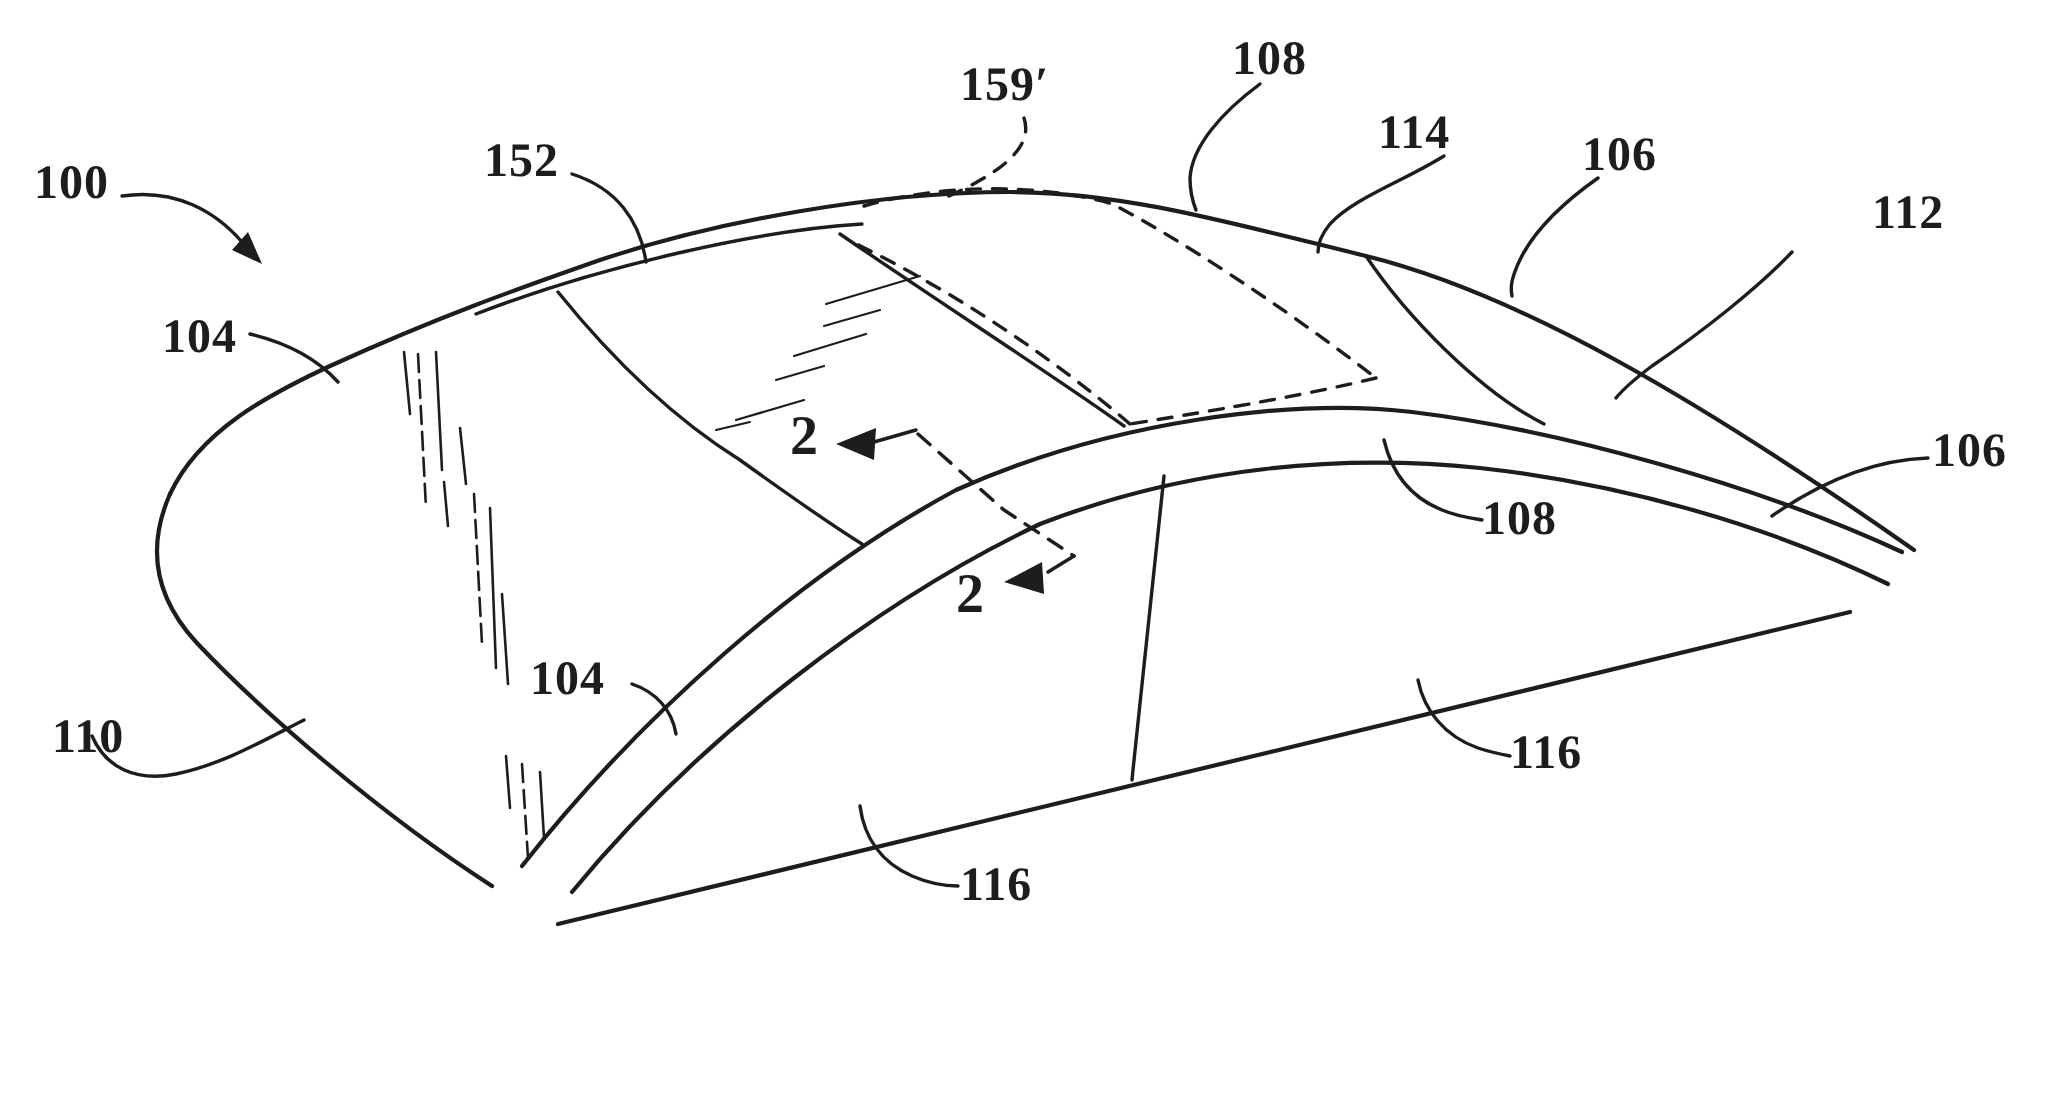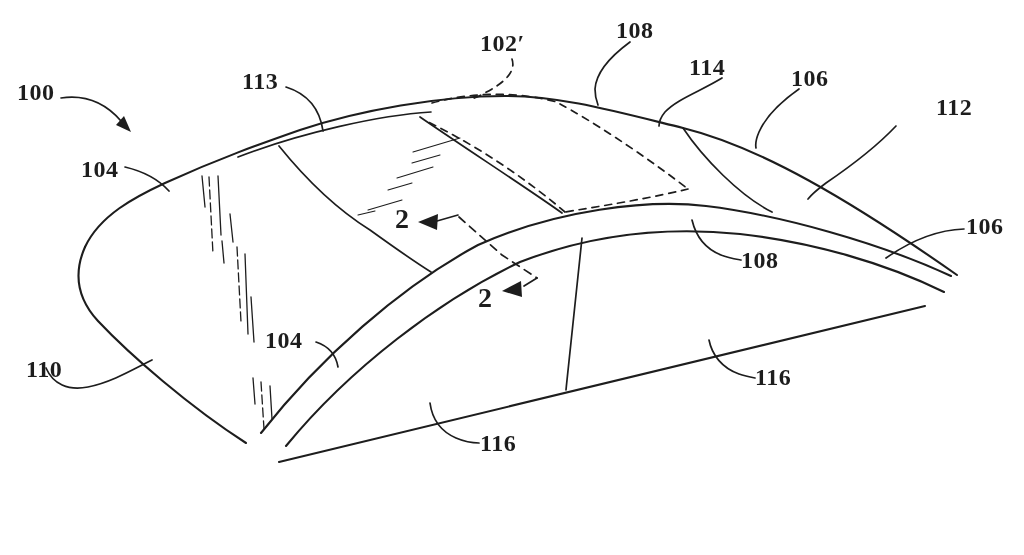--- a/index.html
+++ b/index.html
@@ -118,22 +118,22 @@
       <path class="leader" d="M 709,340 C 712,355 722,368 739,374 C 745,376 750,377 755,378"></path>
       <path class="leader" d="M 430,403 C 432,418 440,431 456,438 C 463,441 471,443 479,443"></path>
       <path class="leader" d="M 46,368 C 53,384 68,391 88,387 C 112,382 132,370 152,360"></path>
       <path class="leader" d="M 316,342 C 328,346 336,355 338,367"></path>
     </g>
   </svg>
 
   <div>
     <div class="ref" style="left:17px;top:80px">100</div>
     <div class="ref" style="left:81px;top:157px">104</div>
-    <div class="ref" style="left:242px;top:69px">113</div>
-    <div class="ref" style="left:480px;top:31px">102′</div>
+    <div class="ref" style="left:242px;top:69px">152</div>
+    <div class="ref" style="left:480px;top:31px">159′</div>
     <div class="ref" style="left:616px;top:18px">108</div>
     <div class="ref" style="left:689px;top:55px">114</div>
     <div class="ref" style="left:791px;top:66px">106</div>
     <div class="ref" style="left:936px;top:95px">112</div>
     <div class="ref" style="left:966px;top:214px">106</div>
     <div class="ref" style="left:741px;top:248px">108</div>
     <div class="ref" style="left:755px;top:365px">116</div>
     <div class="ref" style="left:480px;top:431px">116</div>
     <div class="ref" style="left:26px;top:357px">110</div>
     <div class="ref" style="left:265px;top:328px">104</div>

